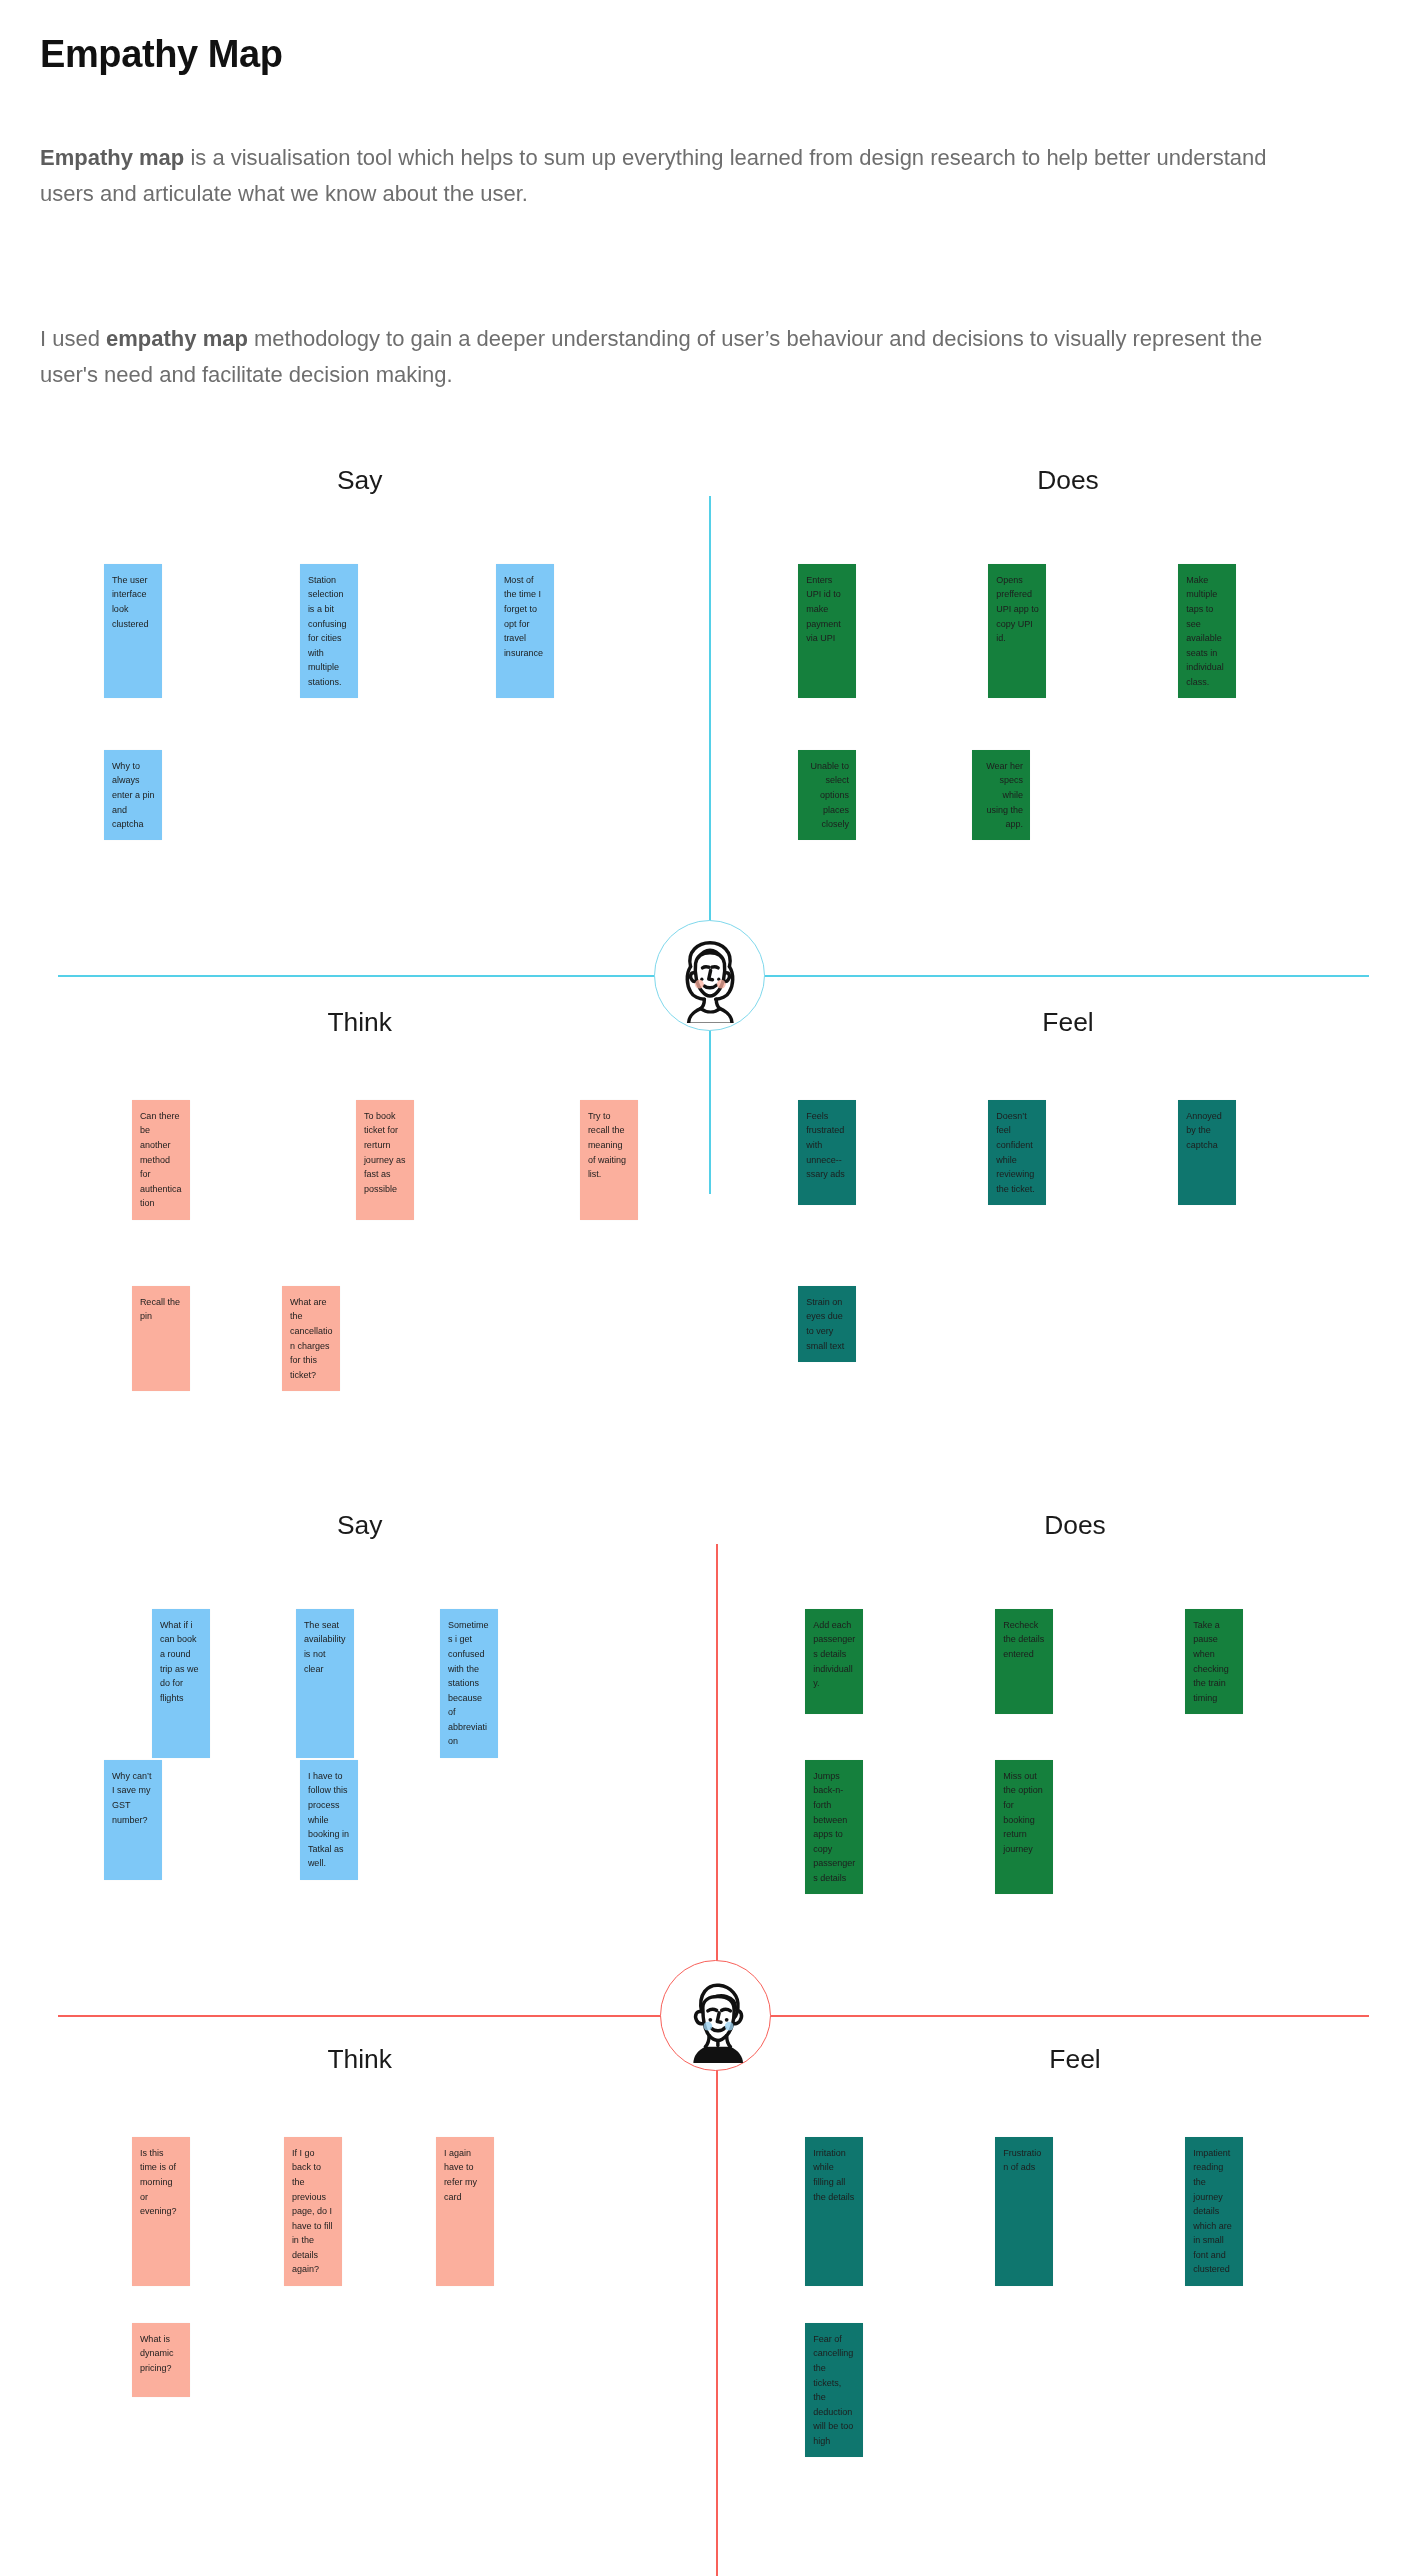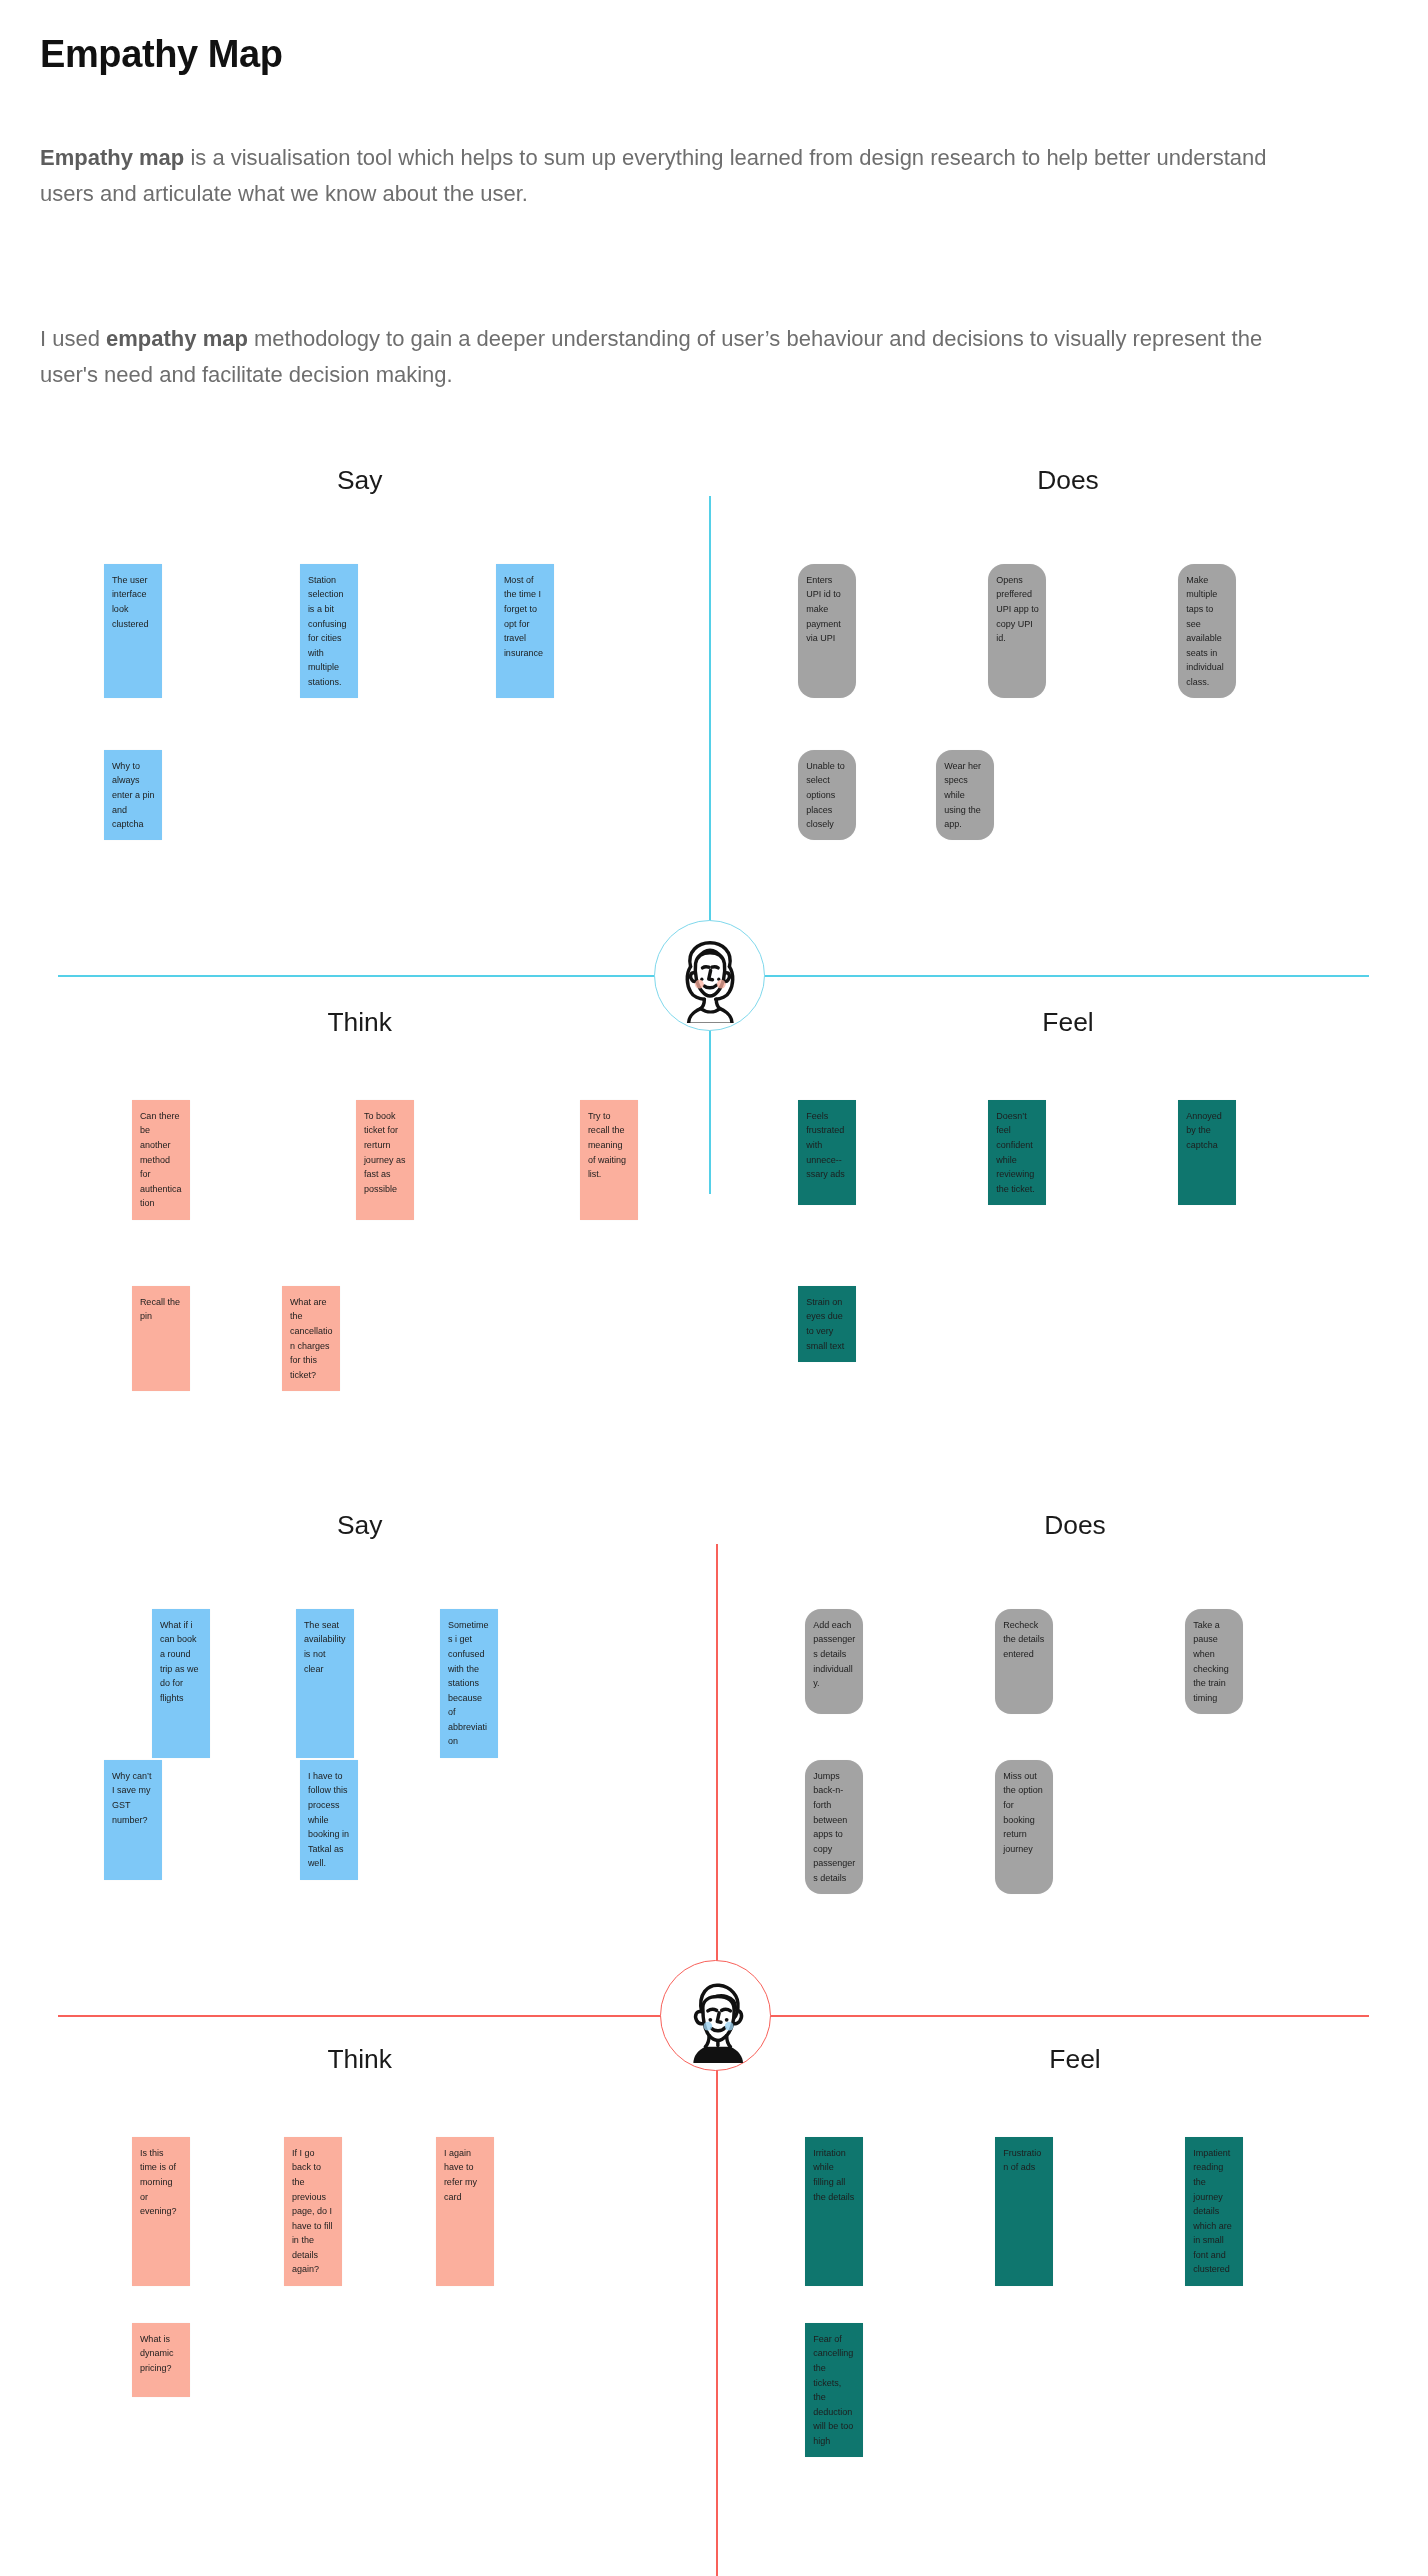--- a/index.html
+++ b/index.html
@@ -65,21 +65,21 @@
     padding: 8.8px 7px 8.8px 8.2px;
     font-size: 9px;
     line-height: 1.62;
     color: #1d1d1d;
     box-shadow: 0 0 1.3px rgba(0,0,0,0.06);
     word-wrap: break-word;
     overflow-wrap: break-word;
   }
 
   .note-say   { background: #7ec8f7; }
-  .note-does  { background: #a3a3a3; border-radius: 16px; }
+  .note-does  { background: #15803d; }
   .note-think { background: #fbaf9d; margin-left: 28px; }
   .note-feel  { background: #0f766e; }
 
   
   .avatar {
     position: absolute;
     width: 111px; height: 111px;
     border-radius: 50%;
     background: #ffffff;
     display: flex; align-items: center; justify-content: center;
@@ -137,21 +137,21 @@
     </div>
   </div>
 
   <div class="quadrant" style="left:719px; top:0;">
     <div class="q-title">Does</div>
     <div class="note-row" style="left:79px; top:99px; gap:132px;">
       <div class="note note-does">Enters UPI id to make payment via UPI</div>
       <div class="note note-does">Opens preffered UPI app to copy UPI id.</div>
       <div class="note note-does">Make multiple taps to see available seats in individual class.</div>
     </div>
-    <div class="note-row" style="left:79px; top:285px; gap:80px;">
+    <div class="note-row" style="left:79px; top:285px; gap:116px;text-align:right;">
       <div class="note note-does">Unable to select options places closely</div>
       <div class="note note-does">Wear her specs while using the app.</div>
     </div>
   </div>
 
   <div class="quadrant" style="left:10.7px; top:542px;">
     <div class="q-title">Think</div>
     <div class="note-row" style="left:93px; top:93px; gap:138px;">
       <div class="note note-think">Can there be another method for authentication</div>
       <div class="note note-think">To book ticket for rerturn journey as fast as possible</div>

